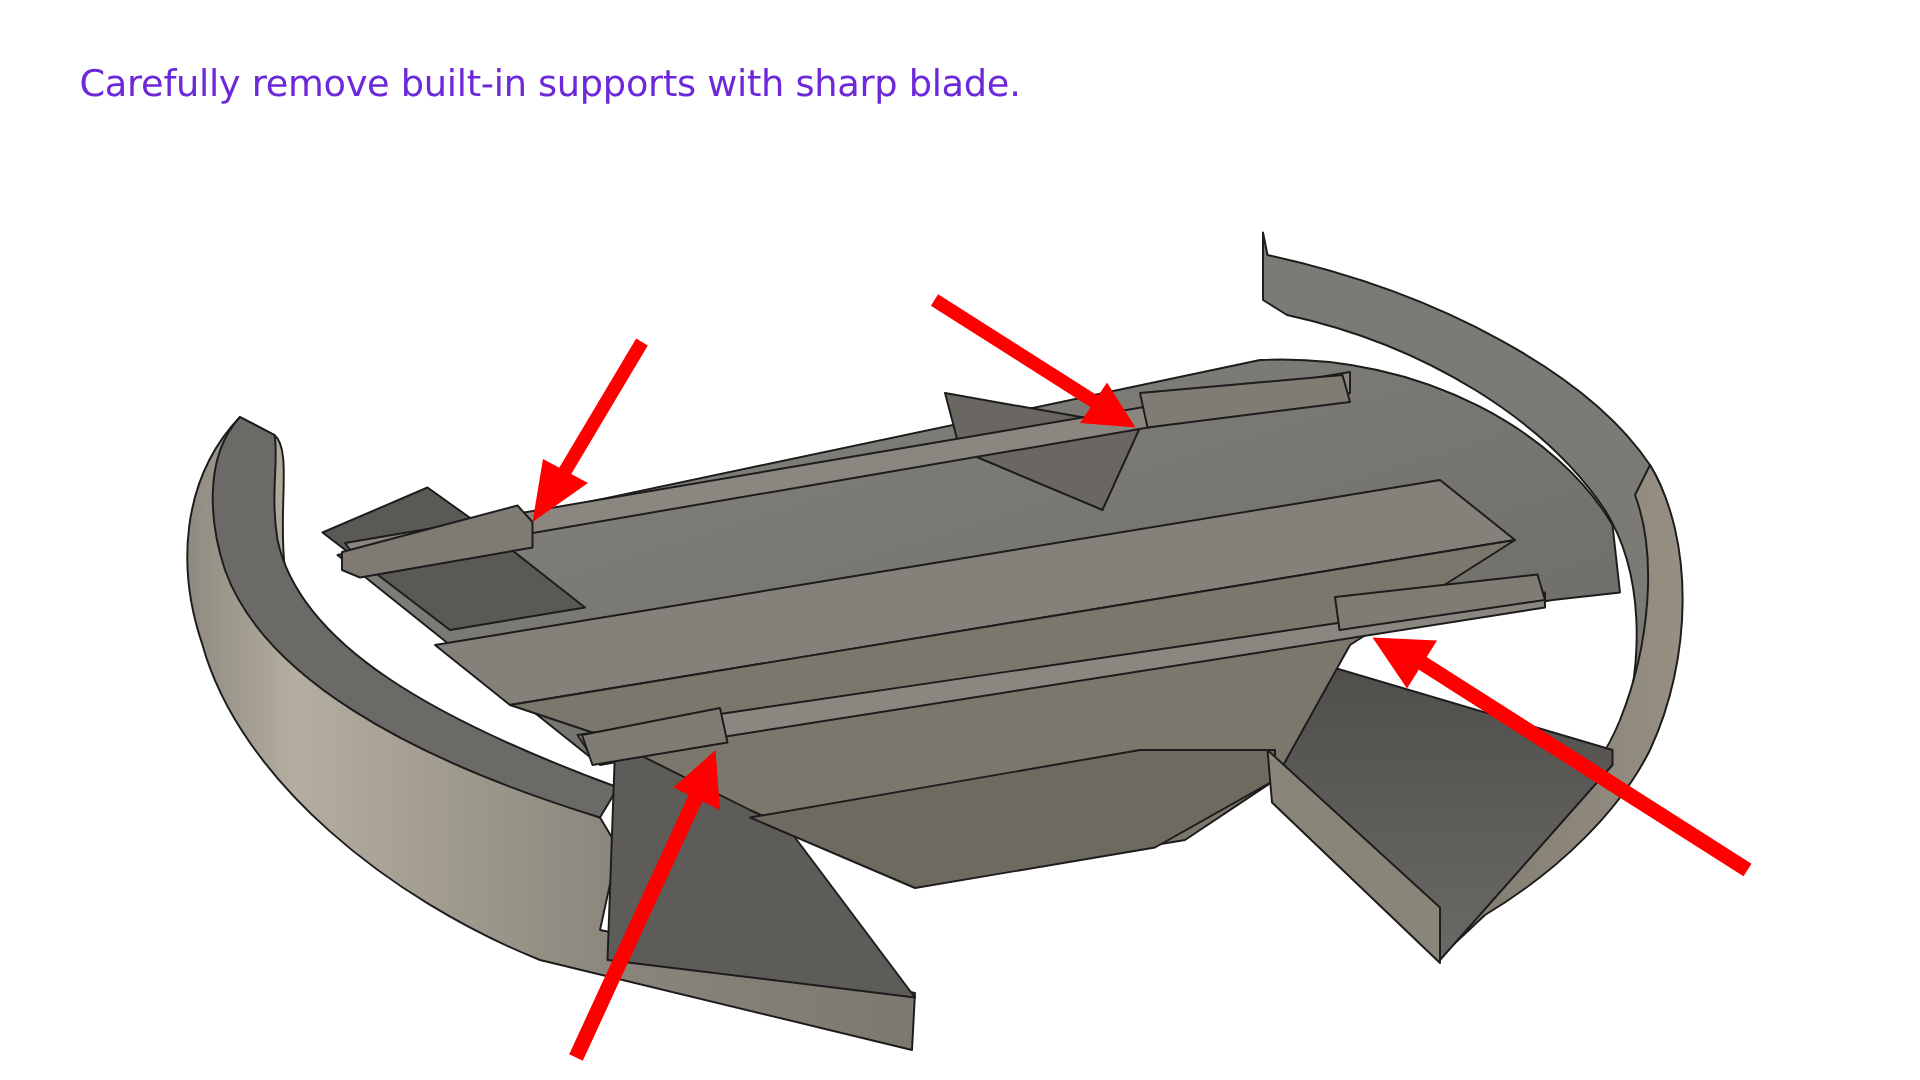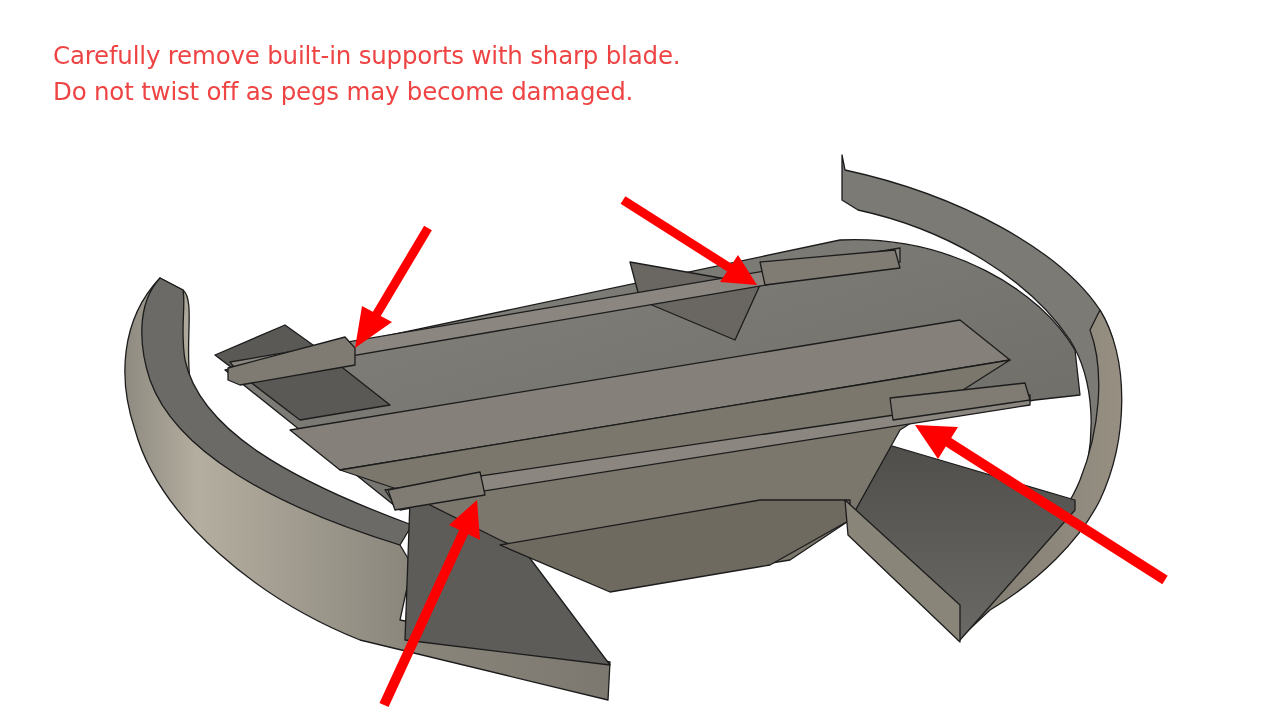--- a/index.html
+++ b/index.html
@@ -1,26 +1,25 @@
 <!DOCTYPE html>
 <html><head>
   <meta charset="utf-8">
   <style>
     html, body { margin:0; padding:0; background:#ffffff; }
     body { width:1280px; height:720px; position:relative; overflow:hidden; font-family:"Liberation Sans", sans-serif; }
-    .caption { position:absolute; left:53px; top:38px; font-family:"DejaVu Sans", sans-serif; font-size:24.5px; line-height:36px; color:#ef4444; letter-spacing:-0.2px; }
+    .caption { position:absolute; left:53px; top:38px; font-family:"DejaVu Sans", sans-serif; font-size:24.5px; line-height:36px; color:#6d28d9; letter-spacing:-0.2px; }
     .caption div { white-space:nowrap; }
     .figure { position:absolute; left:0; top:0; width:1280px; height:720px; }
   </style>
 </head>
 <body>
 
 <div class="caption">
   <div>Carefully remove built-in supports with sharp blade.</div>
-  <div>Do not twist off as pegs may become damaged.</div>
 </div>
 
 <svg class="figure" viewBox="0 0 1280 720" xmlns="http://www.w3.org/2000/svg">
   <defs>
     <linearGradient id="gSide" x1="0" y1="0" x2="1" y2="0">
       <stop offset="0" stop-color="#8f8a80"></stop>
       <stop offset="0.15" stop-color="#b4aea0"></stop>
       <stop offset="0.6" stop-color="#8a857b"></stop>
       <stop offset="1" stop-color="#7d786f"></stop>
     </linearGradient>

